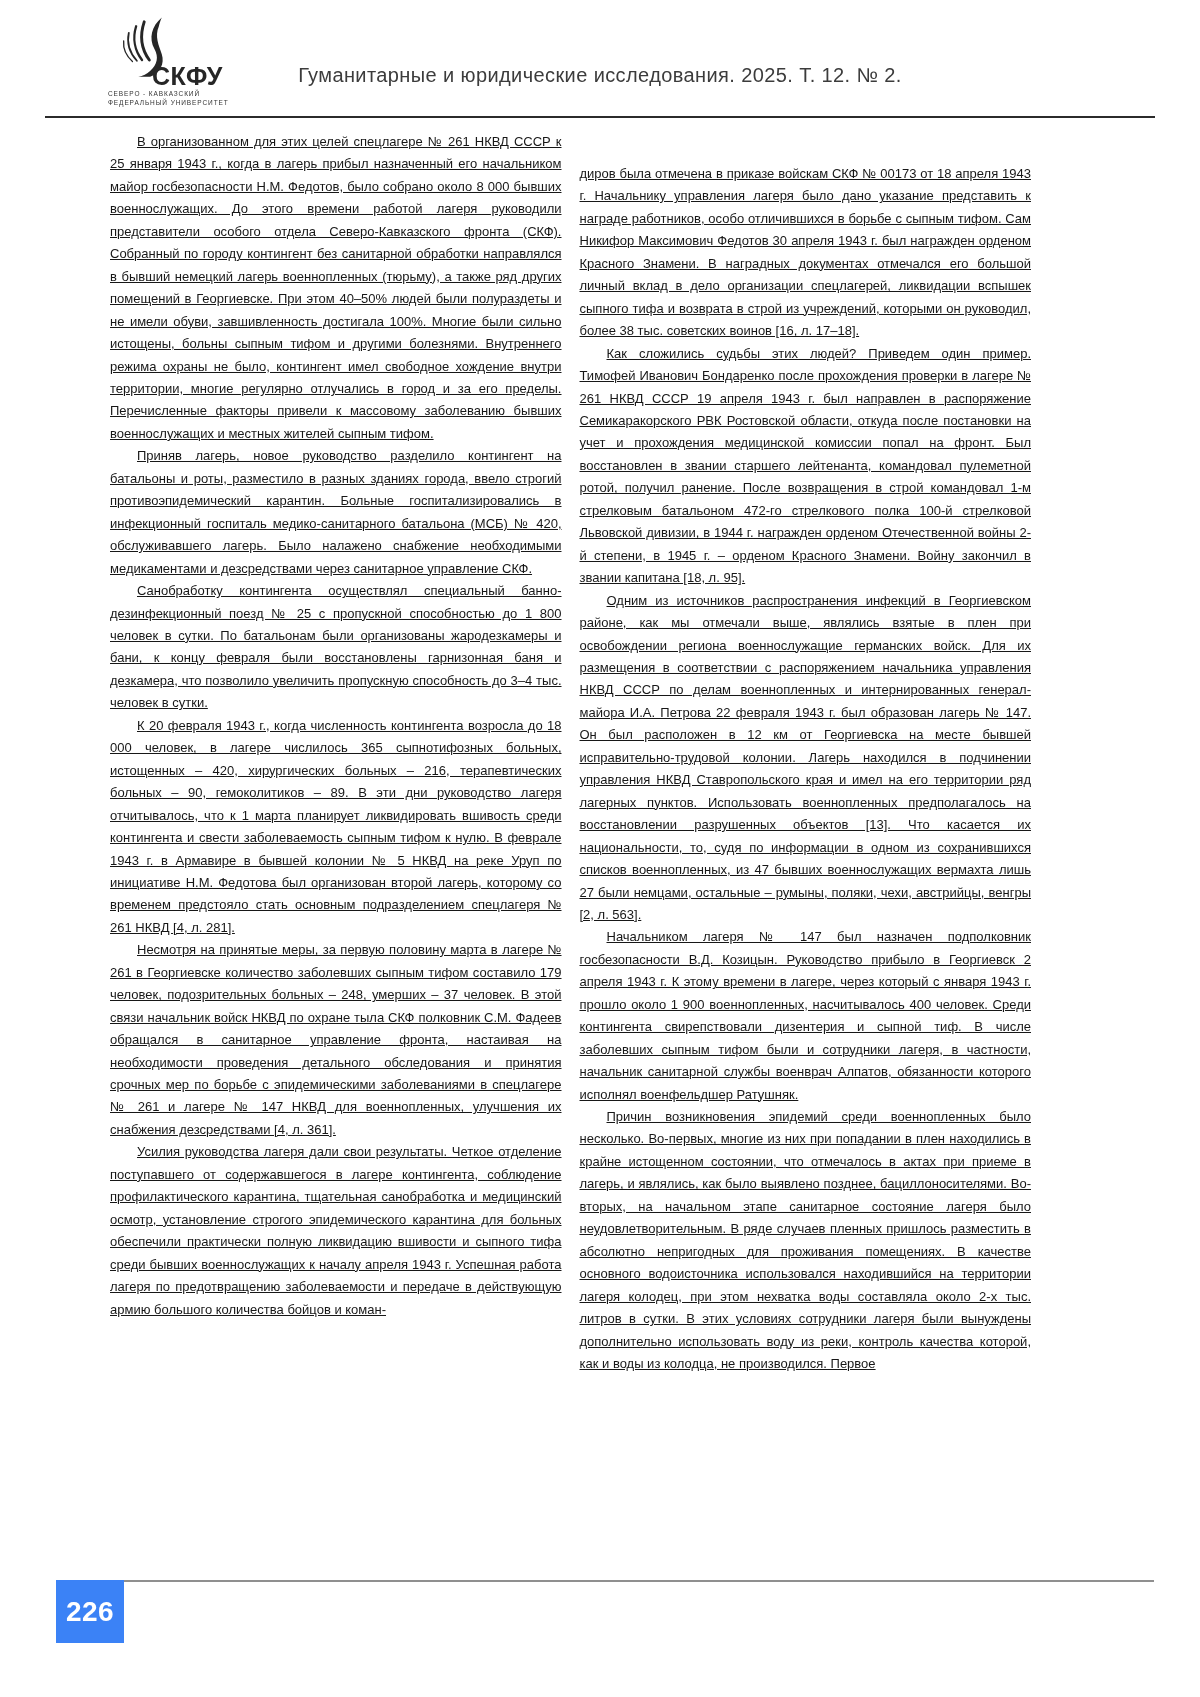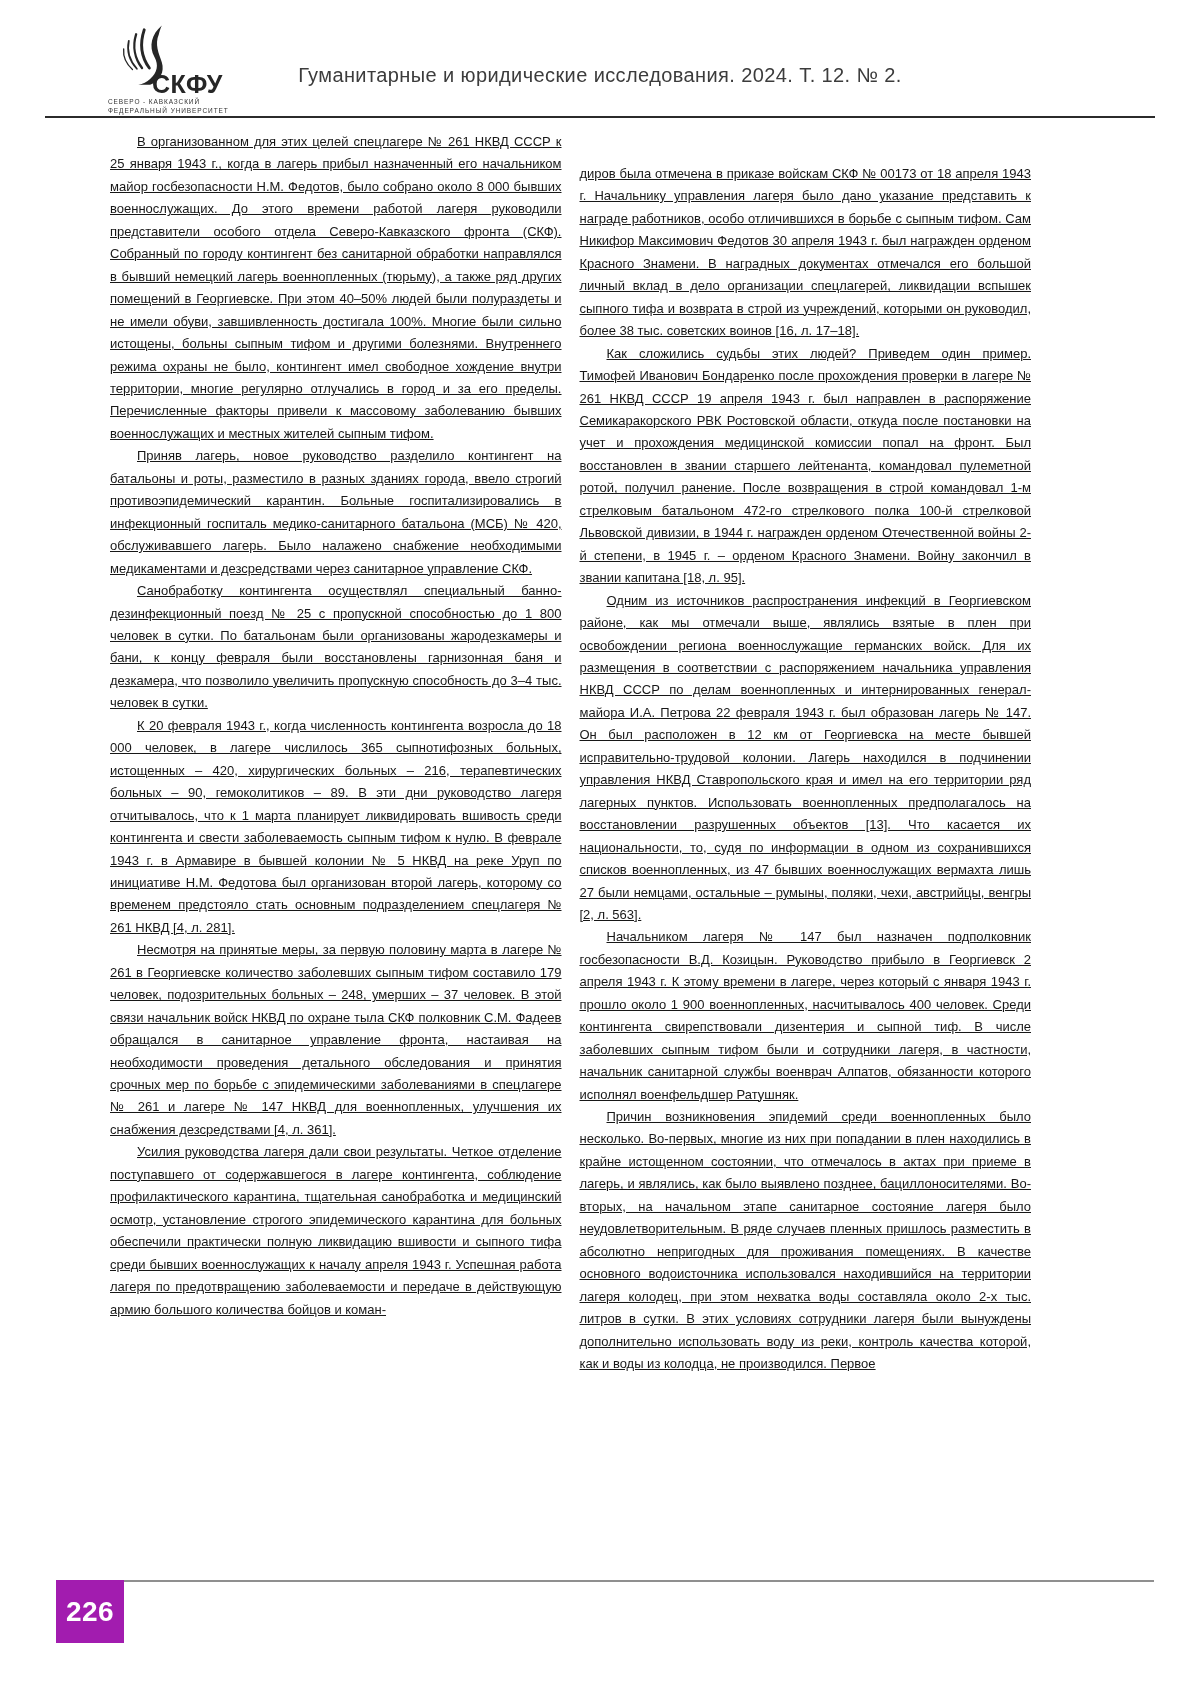--- a/index.html
+++ b/index.html
@@ -16,21 +16,21 @@
     position: relative;
     width: 1200px;
     height: 1697px;
     background: #ffffff;
   }
 
   
   .logo {
     position: absolute;
     left: 108px;
-    top: 24px;
+    top: 16px;
     width: 132px;
     height: 92px;
   }
   .logo-mark {
     position: absolute;
     left: 6px;
     top: 0;
     width: 78px;
     height: 66px;
   }
@@ -108,21 +108,21 @@
     top: 1580px;
     width: 1032px;
     border-top: 2px solid #8f8f8f;
   }
   .page-number-box {
     position: absolute;
     left: 56px;
     top: 1580px;
     width: 68px;
     height: 63px;
-    background: #a21caf;
+    background: #3b82f6;
     display: flex;
     align-items: center;
     justify-content: center;
   }
   .page-number {
     color: #ffffff;
     font-size: 28px;
     font-weight: bold;
     letter-spacing: 0.5px;
   }
@@ -144,21 +144,21 @@
         <path d="M10,34 C9,45 13,54 22,62" stroke-width="1.8"></path>
       </g>
     </svg>
     <div class="logo-acronym">СКФУ</div>
     <div class="logo-sub">
       <div>СЕВЕРО - КАВКАЗСКИЙ</div>
       <div>ФЕДЕРАЛЬНЫЙ УНИВЕРСИТЕТ</div>
     </div>
   </div>
 
-  <div class="journal-title">Гуманитарные и юридические исследования. 2024. Т. 12. № 2.</div>
+  <div class="journal-title">Гуманитарные и юридические исследования. 2025. Т. 12. № 2.</div>
   <div class="header-rule"></div>
 
   <div class="content">
     <div class="col">
       <p>В организованном для этих целей спецлагере № 261 НКВД СССР к 25 января 1943 г., когда в лагерь прибыл назначенный его начальником майор госбезопасности Н.М. Федотов, было собрано около 8 000 бывших военнослужащих. До этого времени работой лагеря руководили представители особого отдела Северо-Кавказского фронта (СКФ). Собранный по городу контингент без санитарной обработки направлялся в бывший немецкий лагерь военнопленных (тюрьму), а также ряд других помещений в Георгиевске. При этом 40–50% людей были полураздеты и не имели обуви, завшивленность достигала 100%. Многие были сильно истощены, больны сыпным тифом и другими болезнями. Внутреннего режима охраны не было, контингент имел свободное хождение внутри территории, многие регулярно отлучались в город и за его пределы. Перечисленные факторы привели к массовому заболеванию бывших военнослужащих и местных жителей сыпным тифом.</p>
       <p>Приняв лагерь, новое руководство разделило контингент на батальоны и роты, разместило в разных зданиях города, ввело строгий противоэпидемический карантин. Больные госпитализировались в инфекционный госпиталь медико-санитарного батальона (МСБ) № 420, обслуживавшего лагерь. Было налажено снабжение необходимыми медикаментами и дезсредствами через санитарное управление СКФ.</p>
       <p>Санобработку контингента осуществлял специальный банно-дезинфекционный поезд № 25 с пропускной способностью до 1 800 человек в сутки. По батальонам были организованы жародезкамеры и бани, к концу февраля были восстановлены гарнизонная баня и дезкамера, что позволило увеличить пропускную способность до 3–4 тыс. человек в сутки.</p>
       <p>К 20 февраля 1943 г., когда численность контингента возросла до 18 000 человек, в лагере числилось 365 сыпнотифозных больных, истощенных – 420, хирургических больных – 216, терапевтических больных – 90, гемоколитиков – 89. В эти дни руководство лагеря отчитывалось, что к 1 марта планирует ликвидировать вшивость среди контингента и свести заболеваемость сыпным тифом к нулю. В феврале 1943 г. в Армавире в бывшей колонии № 5 НКВД на реке Уруп по инициативе Н.М. Федотова был организован второй лагерь, которому со временем предстояло стать основным подразделением спецлагеря № 261 НКВД [4, л. 281].</p>
       <p>Несмотря на принятые меры, за первую половину марта в лагере № 261 в Георгиевске количество заболевших сыпным тифом составило 179 человек, подозрительных больных – 248, умерших – 37 человек. В этой связи начальник войск НКВД по охране тыла СКФ полковник С.М. Фадеев обращался в санитарное управление фронта, настаивая на необходимости проведения детального обследования и принятия срочных мер по борьбе с эпидемическими заболеваниями в спецлагере № 261 и лагере № 147 НКВД для военнопленных, улучшения их снабжения дезсредствами [4, л. 361].</p>
       <p>Усилия руководства лагеря дали свои результаты. Четкое отделение поступавшего от содержавшегося в лагере контингента, соблюдение профилактического карантина, тщательная санобработка и медицинский осмотр, установление строгого эпидемического карантина для больных обеспечили практически полную ликвидацию вшивости и сыпного тифа среди бывших военнослужащих к началу апреля 1943 г. Успешная работа лагеря по предотвращению заболеваемости и передаче в действующую армию большого количества бойцов и коман-</p>

